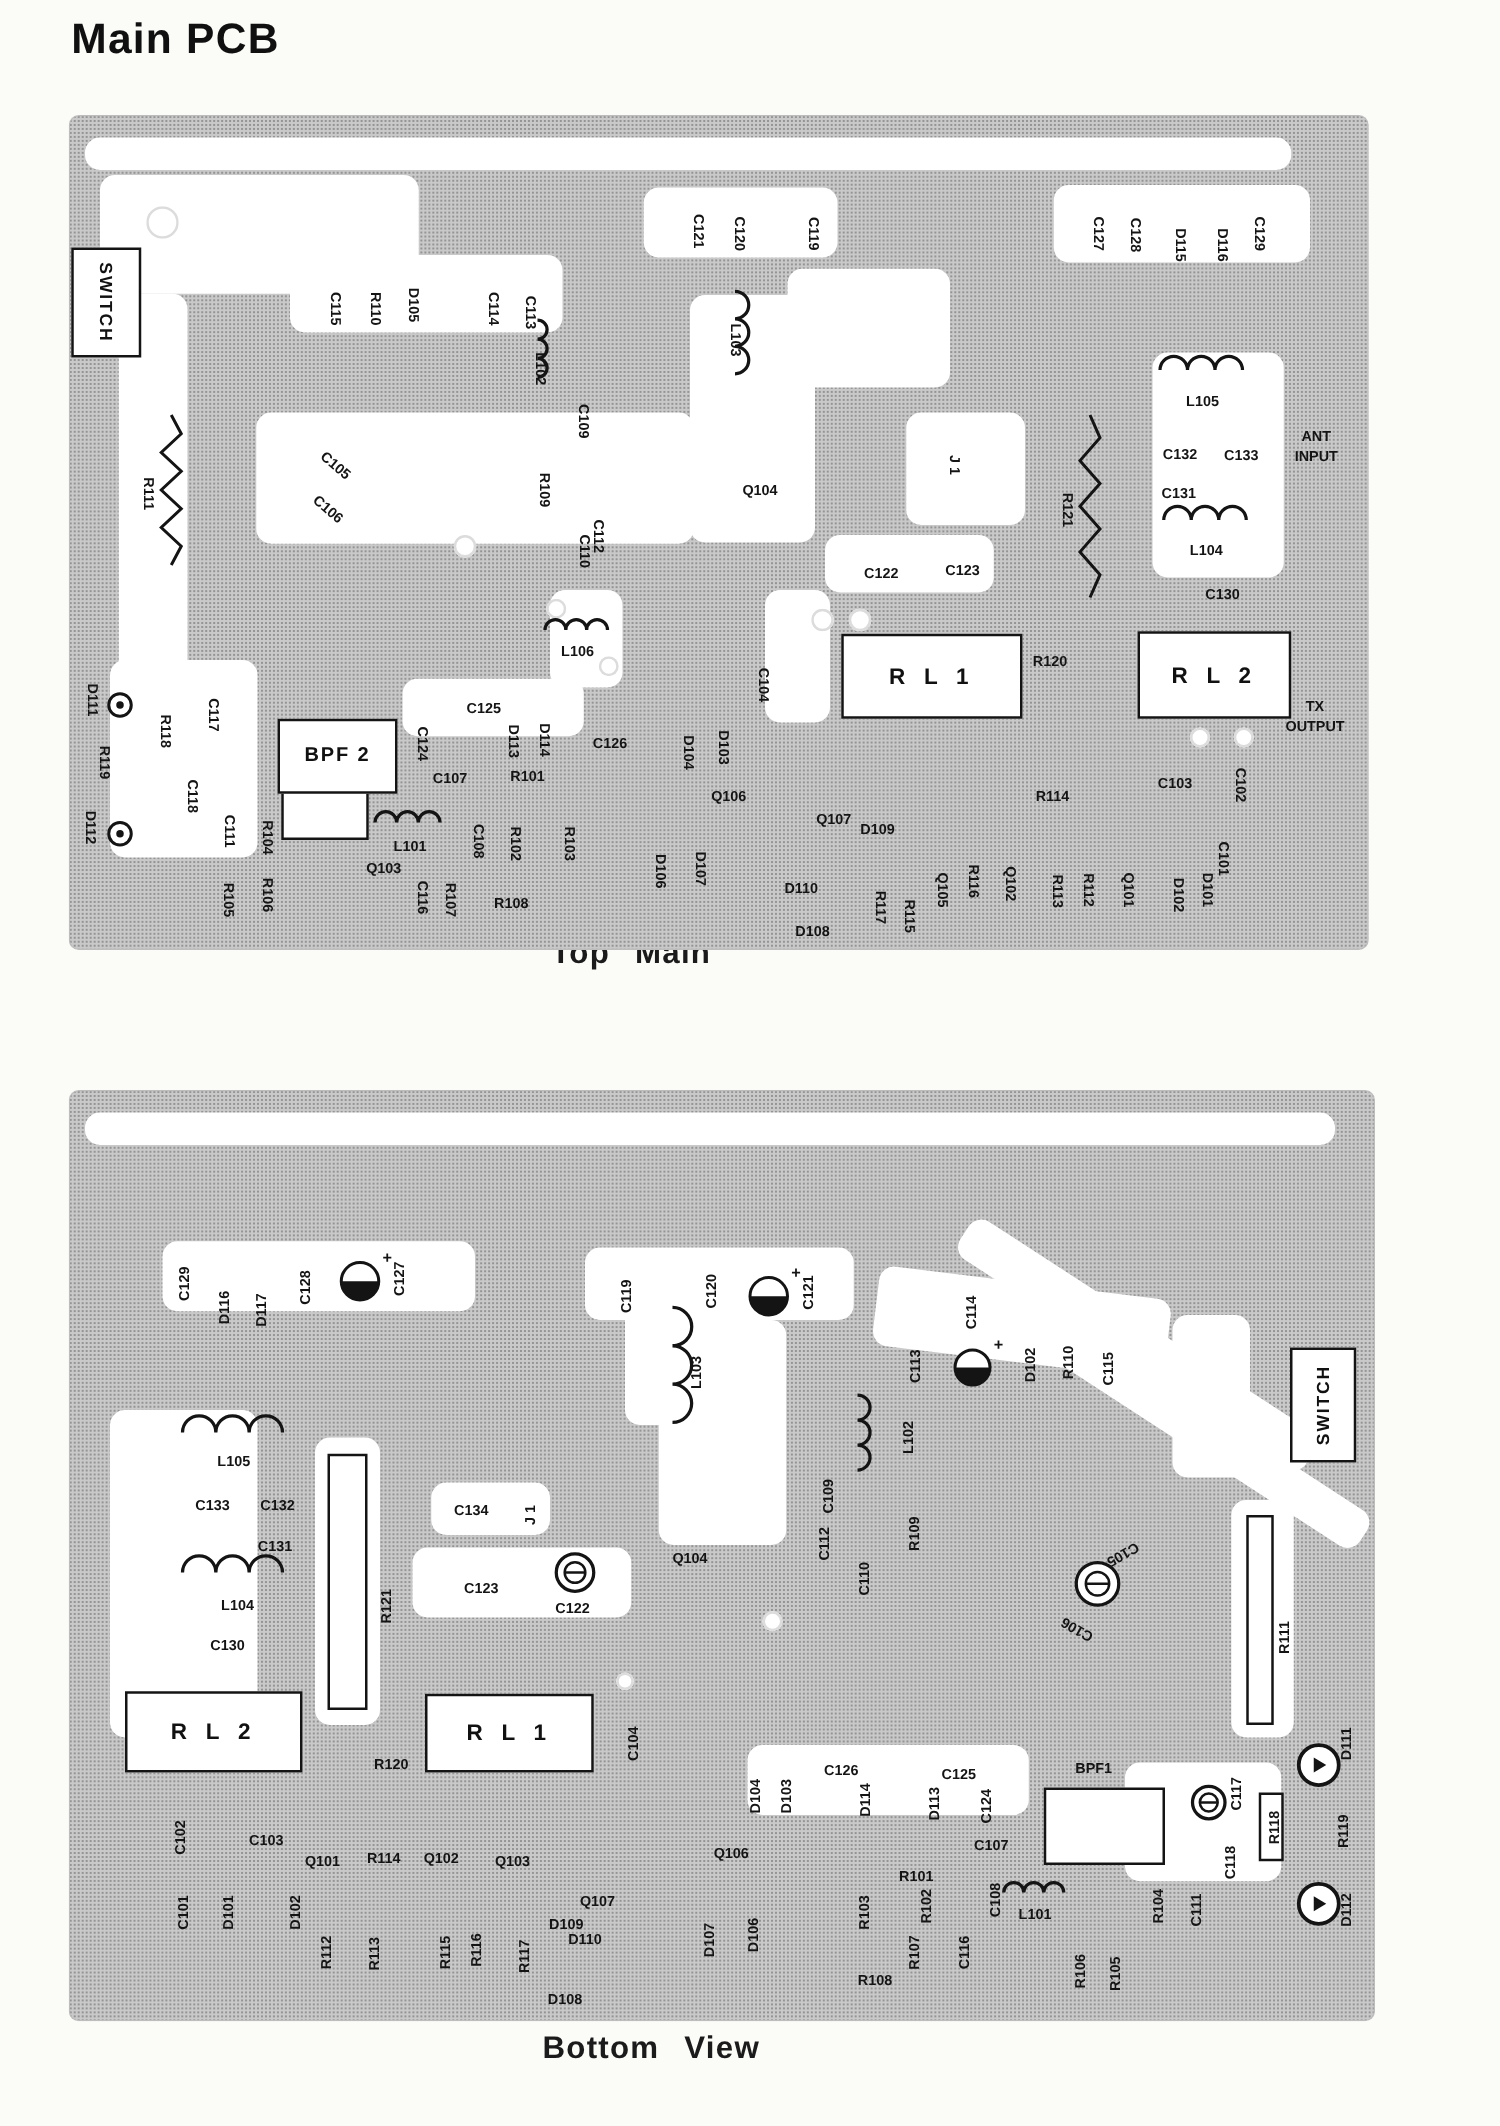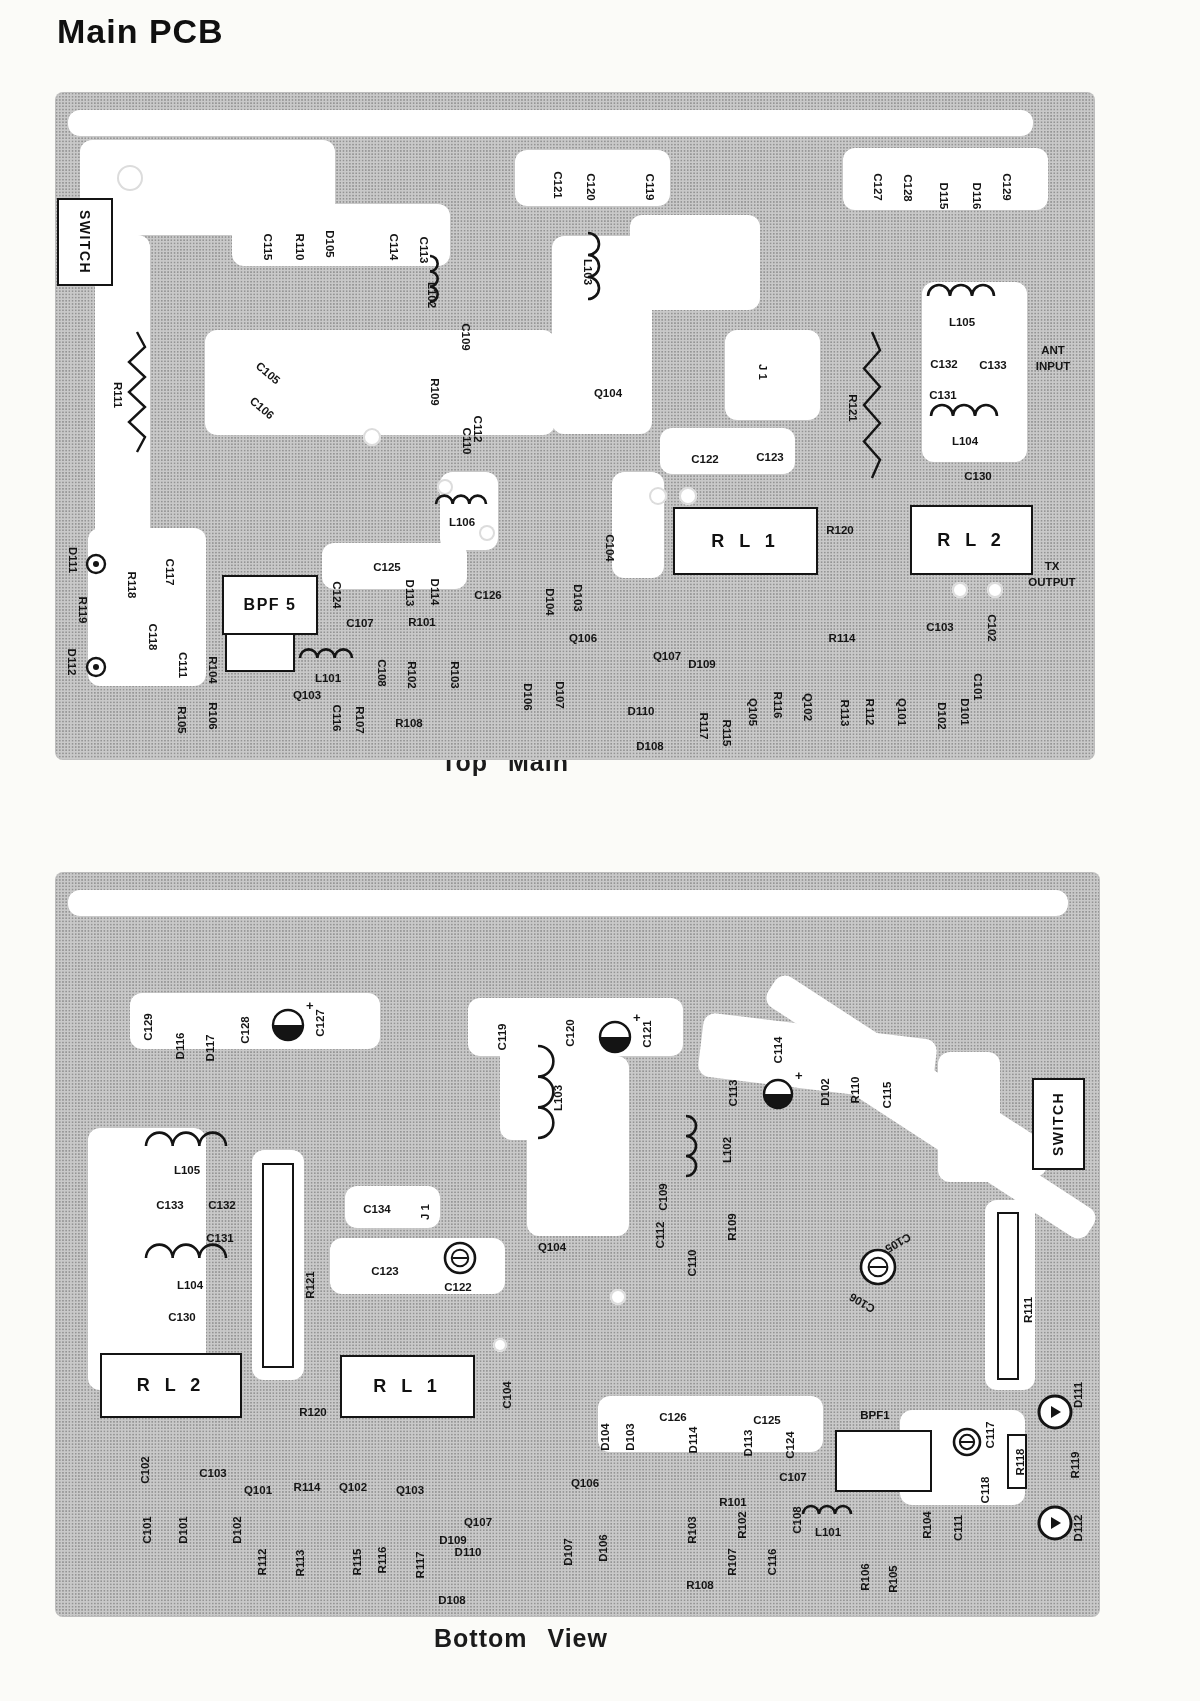--- a/index.html
+++ b/index.html
@@ -120,21 +120,21 @@
       <polygon points="1051,1517 1061,1523 1051,1529" fill="#141414"></polygon>
       <circle cx="96" cy="564" r="9" fill="#fff" stroke="#141414" stroke-width="2.4"></circle>
       <circle cx="96" cy="564" r="3" fill="#141414"></circle>
       <circle cx="96" cy="667" r="9" fill="#fff" stroke="#141414" stroke-width="2.4"></circle>
       <circle cx="96" cy="667" r="3" fill="#141414"></circle>
     </svg>
     <div class="pcb-box" style="left: 57px; top: 198px; width: 56px; height: 88px;">
       <span style="font-size: 14px; letter-spacing: 1.5px; transform: rotate(90deg);">SWITCH</span>
     </div>
     <div class="pcb-box" style="left: 222px; top: 575px; width: 96px; height: 60px;">
-      <span style="font-size: 16px; letter-spacing: 1.5px;">BPF 5</span>
+      <span style="font-size: 16px; letter-spacing: 1.5px;">BPF 2</span>
     </div>
     <div class="pcb-box" style="left: 673px; top: 507px; width: 145px; height: 68px;">
       <span style="font-size: 18px; letter-spacing: 5px;">R L  1</span>
     </div>
     <div class="pcb-box" style="left: 910px; top: 505px; width: 123px; height: 70px;">
       <span style="font-size: 18px; letter-spacing: 5px;">R L  2</span>
     </div>
     <div class="pcb-box" style="left: 100px; top: 1353px; width: 142px; height: 65px;">
       <span style="font-size: 18px; letter-spacing: 5px;">R L  2</span>
     </div>

